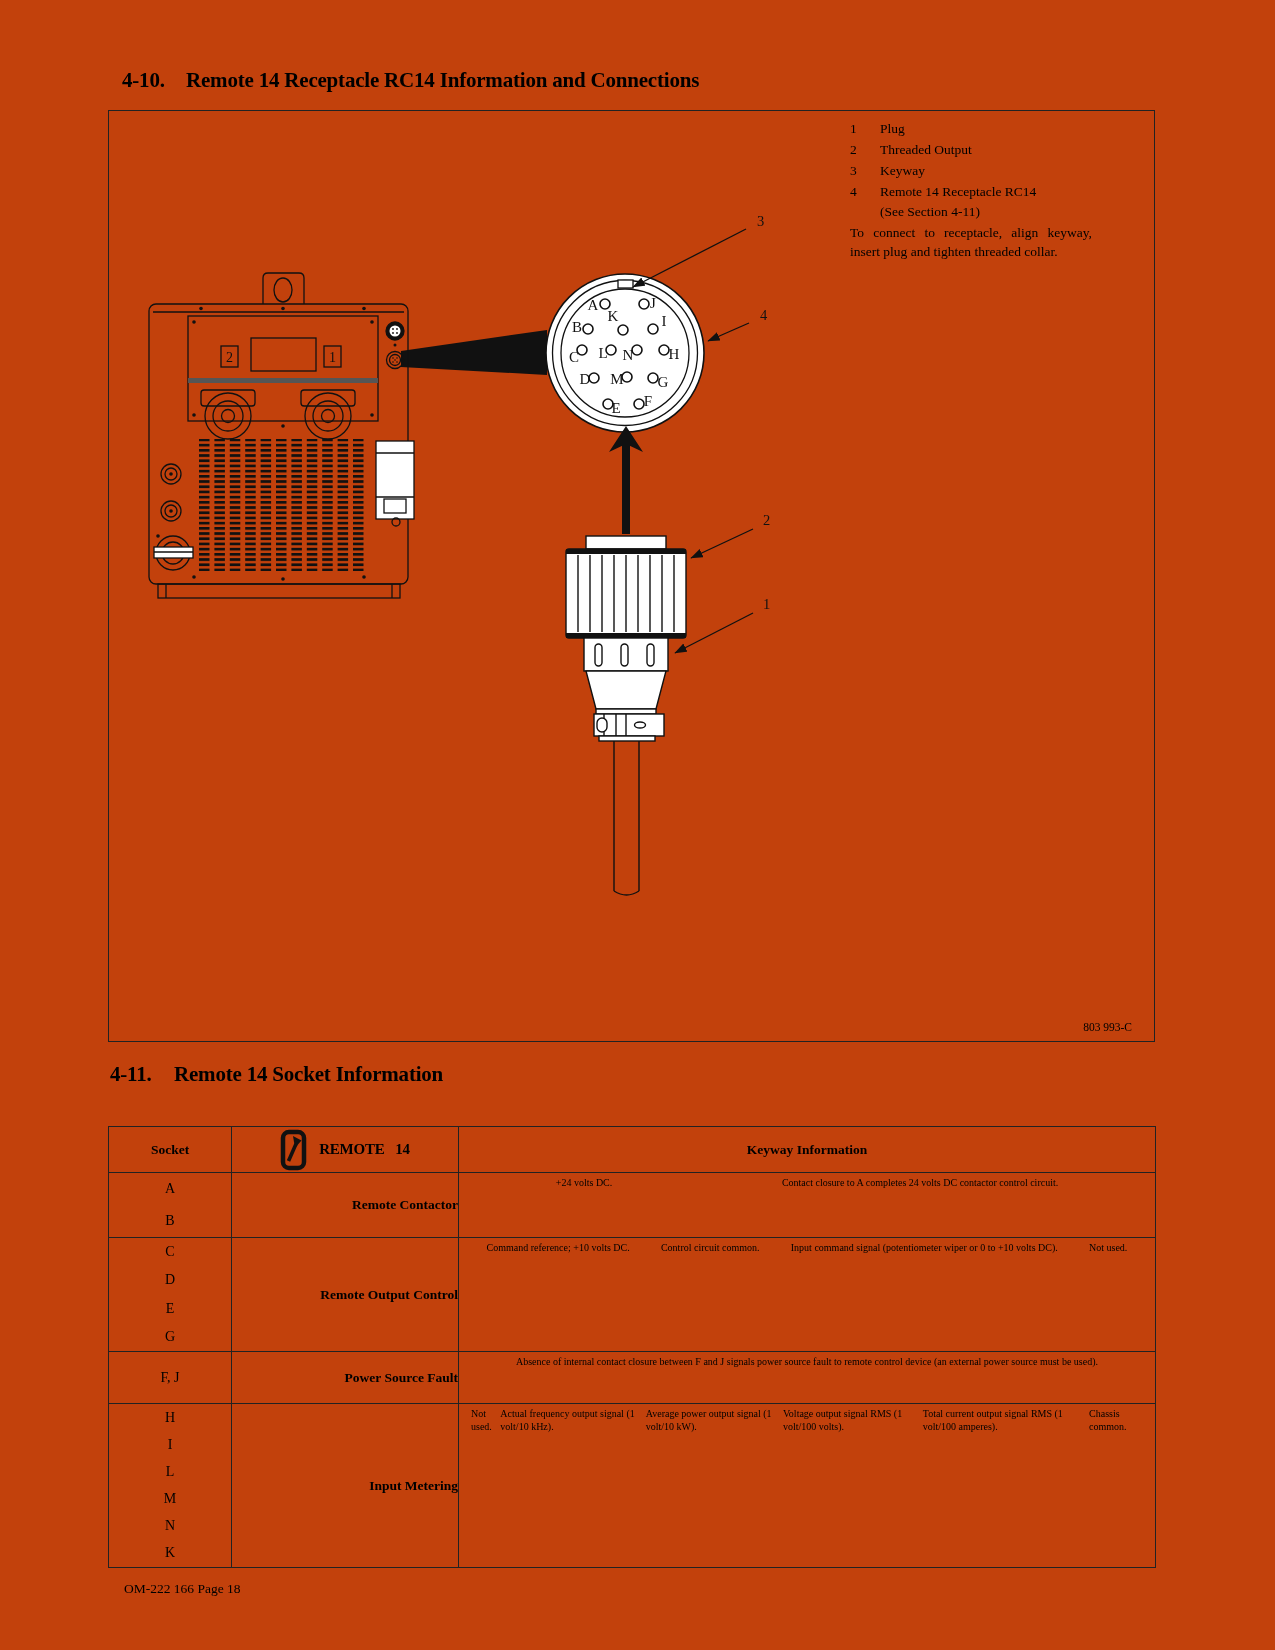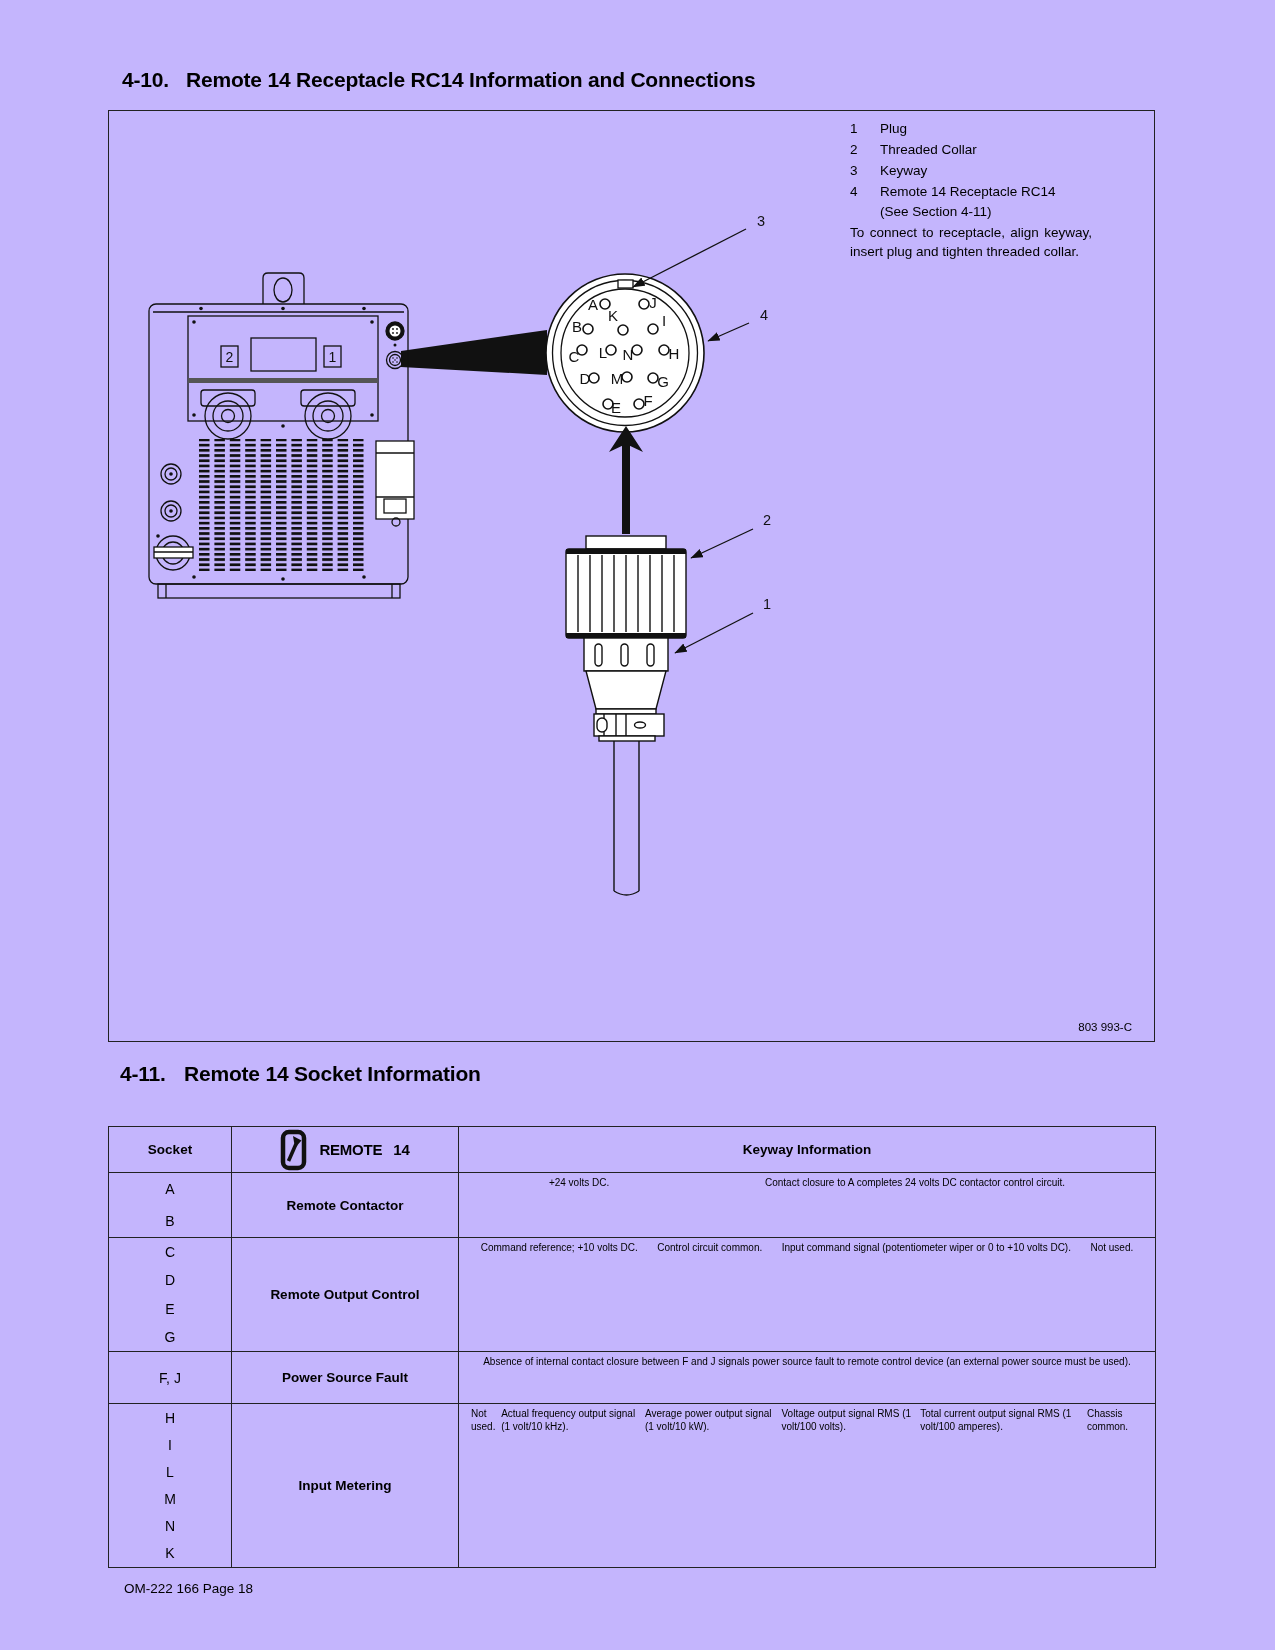--- a/index.html
+++ b/index.html
@@ -1,19 +1,19 @@
 <!DOCTYPE html>
 <html><head>
 <meta charset="utf-8">
 <style>
   html,body { margin:0; padding:0; background:#e8e8e8; }
   .page {
     position:relative; width:1275px; height:1650px; margin:0 auto;
-    background:#c4b5fd; color:#000;
-    font-family:Liberation Sans, sans-serif;
+    background:#c2410c; color:#000;
+    font-family:Liberation Serif, serif;
     overflow:hidden;
   }
   .sec-head { position:absolute; display:flex; font-weight:bold; font-size:21px; letter-spacing:-0.2px; white-space:nowrap; }
   .sec-head .num { width:64px; flex:none; }
   .figure-box { position:absolute; left:108px; top:110px; width:1047px; height:932px; border:1.4px solid #222; box-sizing:border-box; }
   .fig-svg { position:absolute; left:0; top:0; }
   .legend { position:absolute; left:741px; top:8px; width:260px; font-size:13.5px; line-height:1.42; }
   .legend-item { display:flex; margin-bottom:2px; }
   .legend-item .n { width:30px; flex:none; }
   .legend-item .lbl .sub { display:block; }
@@ -22,21 +22,21 @@
   .tbl-wrap { position:absolute; left:108px; top:1110px; width:1047px; }
   table.sock { border-collapse:collapse; table-layout:fixed; width:1047px;margin-top:16px; }
   table.sock th, table.sock td { border:1.4px solid #222; padding:0; vertical-align:middle; }
   table.sock th { font-size:13.5px; font-weight:bold; }
   .sock-col { width:123px; }
   .logo-col { width:227px; }
   .info-col { width:697px; }
   .logo-flex { display:flex; align-items:center; justify-content:center; gap:12px; }
   .logo-text { font-weight:bold; font-size:15px; word-spacing:7px; letter-spacing:-0.2px; }
   .cell-letters { display:flex; flex-direction:column; justify-content:space-around; align-items:center; font-size:14px; }
-  .cell-func { text-align:center; font-weight:bold; font-size:13.5px; }
+  .cell-func { text-align:right; font-weight:bold; font-size:13.5px; }
   .cell-info { display:flex; flex-direction:row; justify-content:space-around; box-sizing:border-box; padding:3px 12px 3px 12px; font-size:10px; line-height:1.3; }
   .footer { position:absolute; left:124px; top:1581px; font-size:13.5px; }
 </style>
 </head>
 <body>
 
 <div class="page">
 
   <div class="sec-head" style="left:122px; top:68px;">
     <span class="num">4-10.</span>
@@ -257,40 +257,40 @@
       </g>
     </svg>
 
     <div class="legend">
       <div class="legend-item">
         <span class="n">1</span>
         <span class="lbl">Plug</span>
       </div>
       <div class="legend-item">
         <span class="n">2</span>
-        <span class="lbl">Threaded Collar</span>
+        <span class="lbl">Threaded Output</span>
       </div>
       <div class="legend-item">
         <span class="n">3</span>
         <span class="lbl">Keyway</span>
       </div>
       <div class="legend-item">
         <span class="n">4</span>
         <span class="lbl">
           <span>Remote 14 Receptacle RC14</span>
           <span class="sub">(See Section 4-11)</span>
         </span>
       </div>
       <div class="legend-note">To connect to receptacle, align keyway, insert plug and tighten threaded collar.</div>
     </div>
 
     <div class="fig-code">803 993-C</div>
   </div>
 
-  <div class="sec-head" style="left:120px; top:1062px;">
+  <div class="sec-head" style="left:110px; top:1062px;">
     <span class="num">4-11.</span>
     <span>Remote 14 Socket Information</span>
   </div>
 
   <div class="tbl-wrap">
     <table class="sock">
       <colgroup>
           <col class="sock-col">
           <col class="logo-col">
           <col class="info-col">

